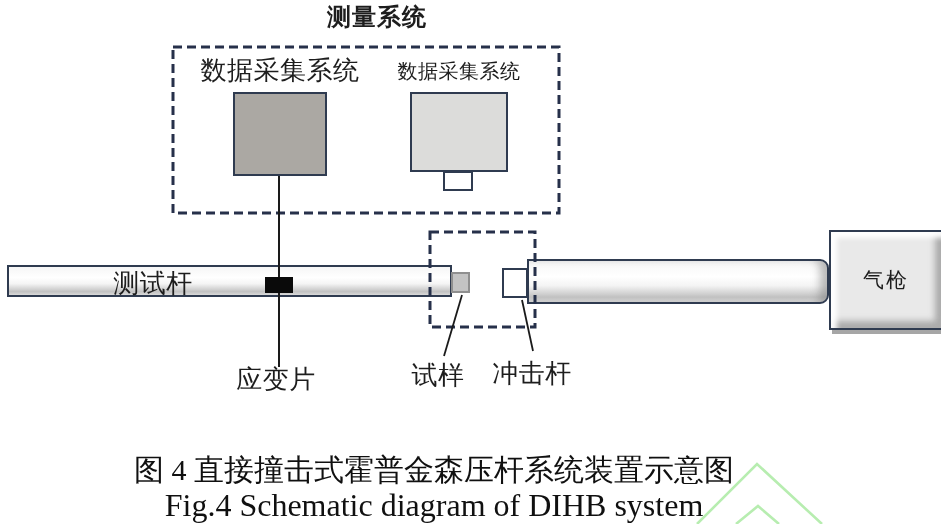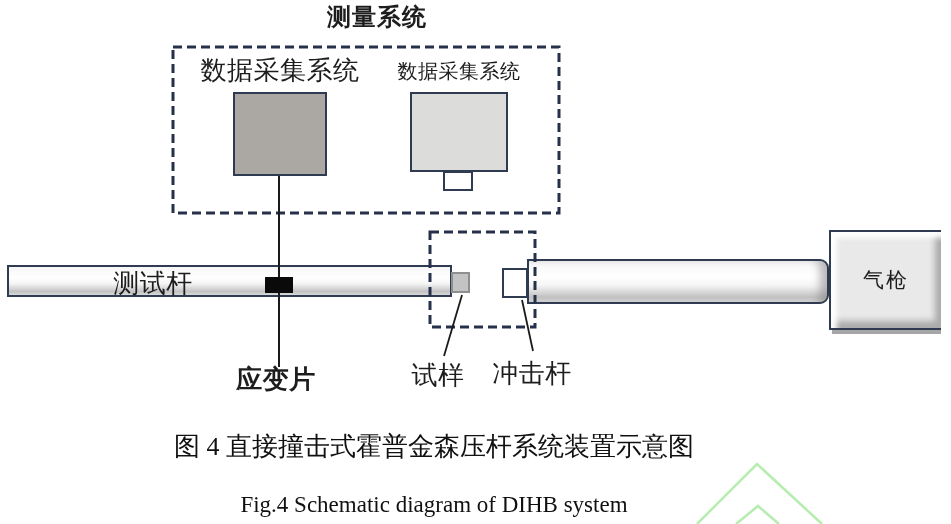--- a/index.html
+++ b/index.html
@@ -34,22 +34,22 @@
     font-size:21px;letter-spacing:2px;font-weight:400;
   }
   .overlay-svg{position:absolute;left:0;top:0;z-index:3;pointer-events:none;}
   .watermark-svg{position:absolute;left:0;top:0;z-index:0;pointer-events:none;}
   .dashed-rect{fill:none;stroke:var(--dash-border);stroke-width:3;}
   .solid-line{stroke:var(--line-color);stroke-width:2;fill:none;}
   .leader{stroke:var(--line-color);stroke-width:1.8;fill:none;}
   .wm-line{stroke:var(--watermark-green);stroke-width:2.6;fill:none;}
   .caption{position:absolute;left:34px;width:800px;text-align:center;z-index:1;
     font-family:"Liberation Serif",serif;color:#101010;}
-  .caption-zh{top:431px;font-size:26px;line-height:32px;}
-  .caption-en{top:490px;font-size:23px;line-height:30px;}
+  .caption-zh{top:454px;font-size:30px;line-height:32px;}
+  .caption-en{top:490px;font-size:32px;line-height:30px;}
 </style>
 </head>
 <body>
 
 <div class="canvas">
 
   <svg class="watermark-svg" width="951" height="524">
     <polyline class="wm-line" points="697,524 757,464 822,524"></polyline>
     <polyline class="wm-line" points="736,524 758,506 779,524"></polyline>
   </svg>
@@ -79,20 +79,20 @@
   <svg class="overlay-svg" width="951" height="524">
     <rect class="dashed-rect" x="173" y="47" width="386" height="166" stroke-dasharray="9 5"></rect>
     <rect class="dashed-rect" x="430" y="232" width="105" height="95" stroke-dasharray="9 5"></rect>
     <line class="solid-line" x1="279" y1="176" x2="279" y2="367"></line>
     <line class="leader" x1="462" y1="295" x2="444" y2="356"></line>
     <line class="leader" x1="522" y1="300" x2="533" y2="351"></line>
   </svg>
 
   <div class="abs strain-marker" style="left:265px;top:277px;width:28px;height:16px;"></div>
 
-  <div class="lbl lbl-cn" style="left:216px;top:367px;width:120px;font-weight:bold;">应变片</div>
+  <div class="lbl lbl-cn" style="left:216px;top:367px;width:120px;">应变片</div>
   <div class="lbl lbl-cn" style="left:398px;top:363px;width:80px;">试样</div>
   <div class="lbl lbl-cn" style="left:482px;top:361px;width:100px;">冲击杆</div>
 
   <div class="caption caption-zh">图 4 直接撞击式霍普金森压杆系统装置示意图</div>
   <div class="caption caption-en">Fig.4 Schematic diagram of DIHB system</div>
 
 </div>
 
 </body></html>

